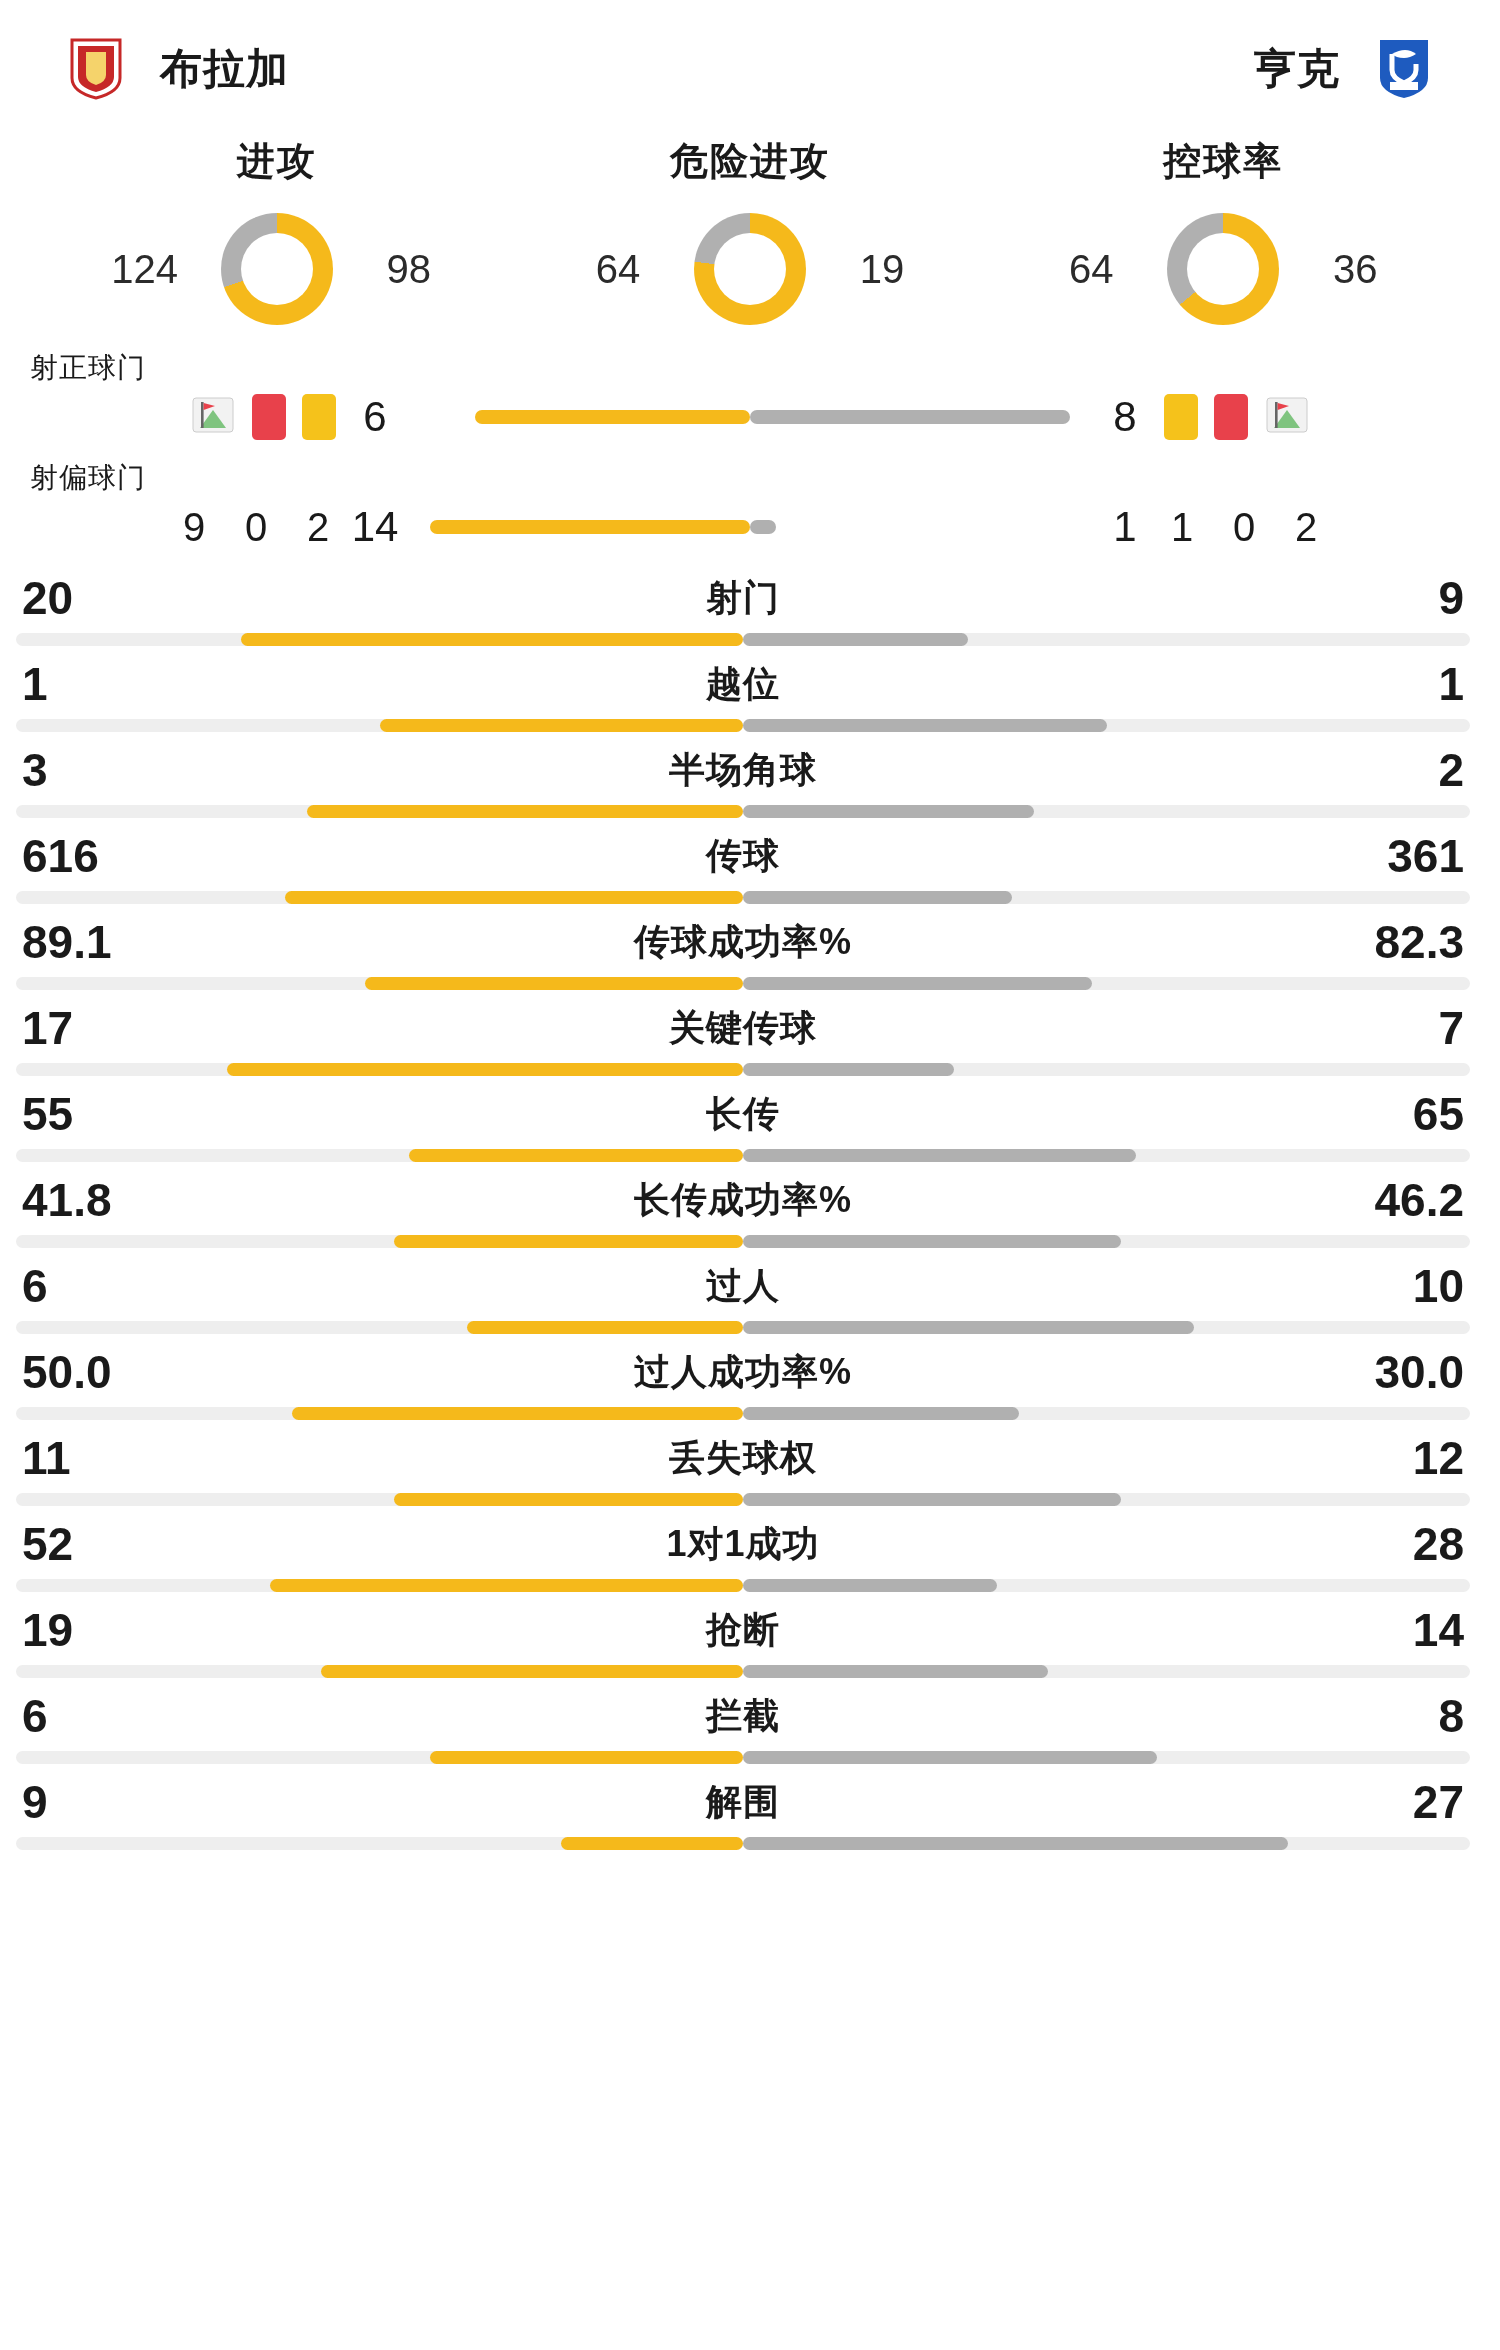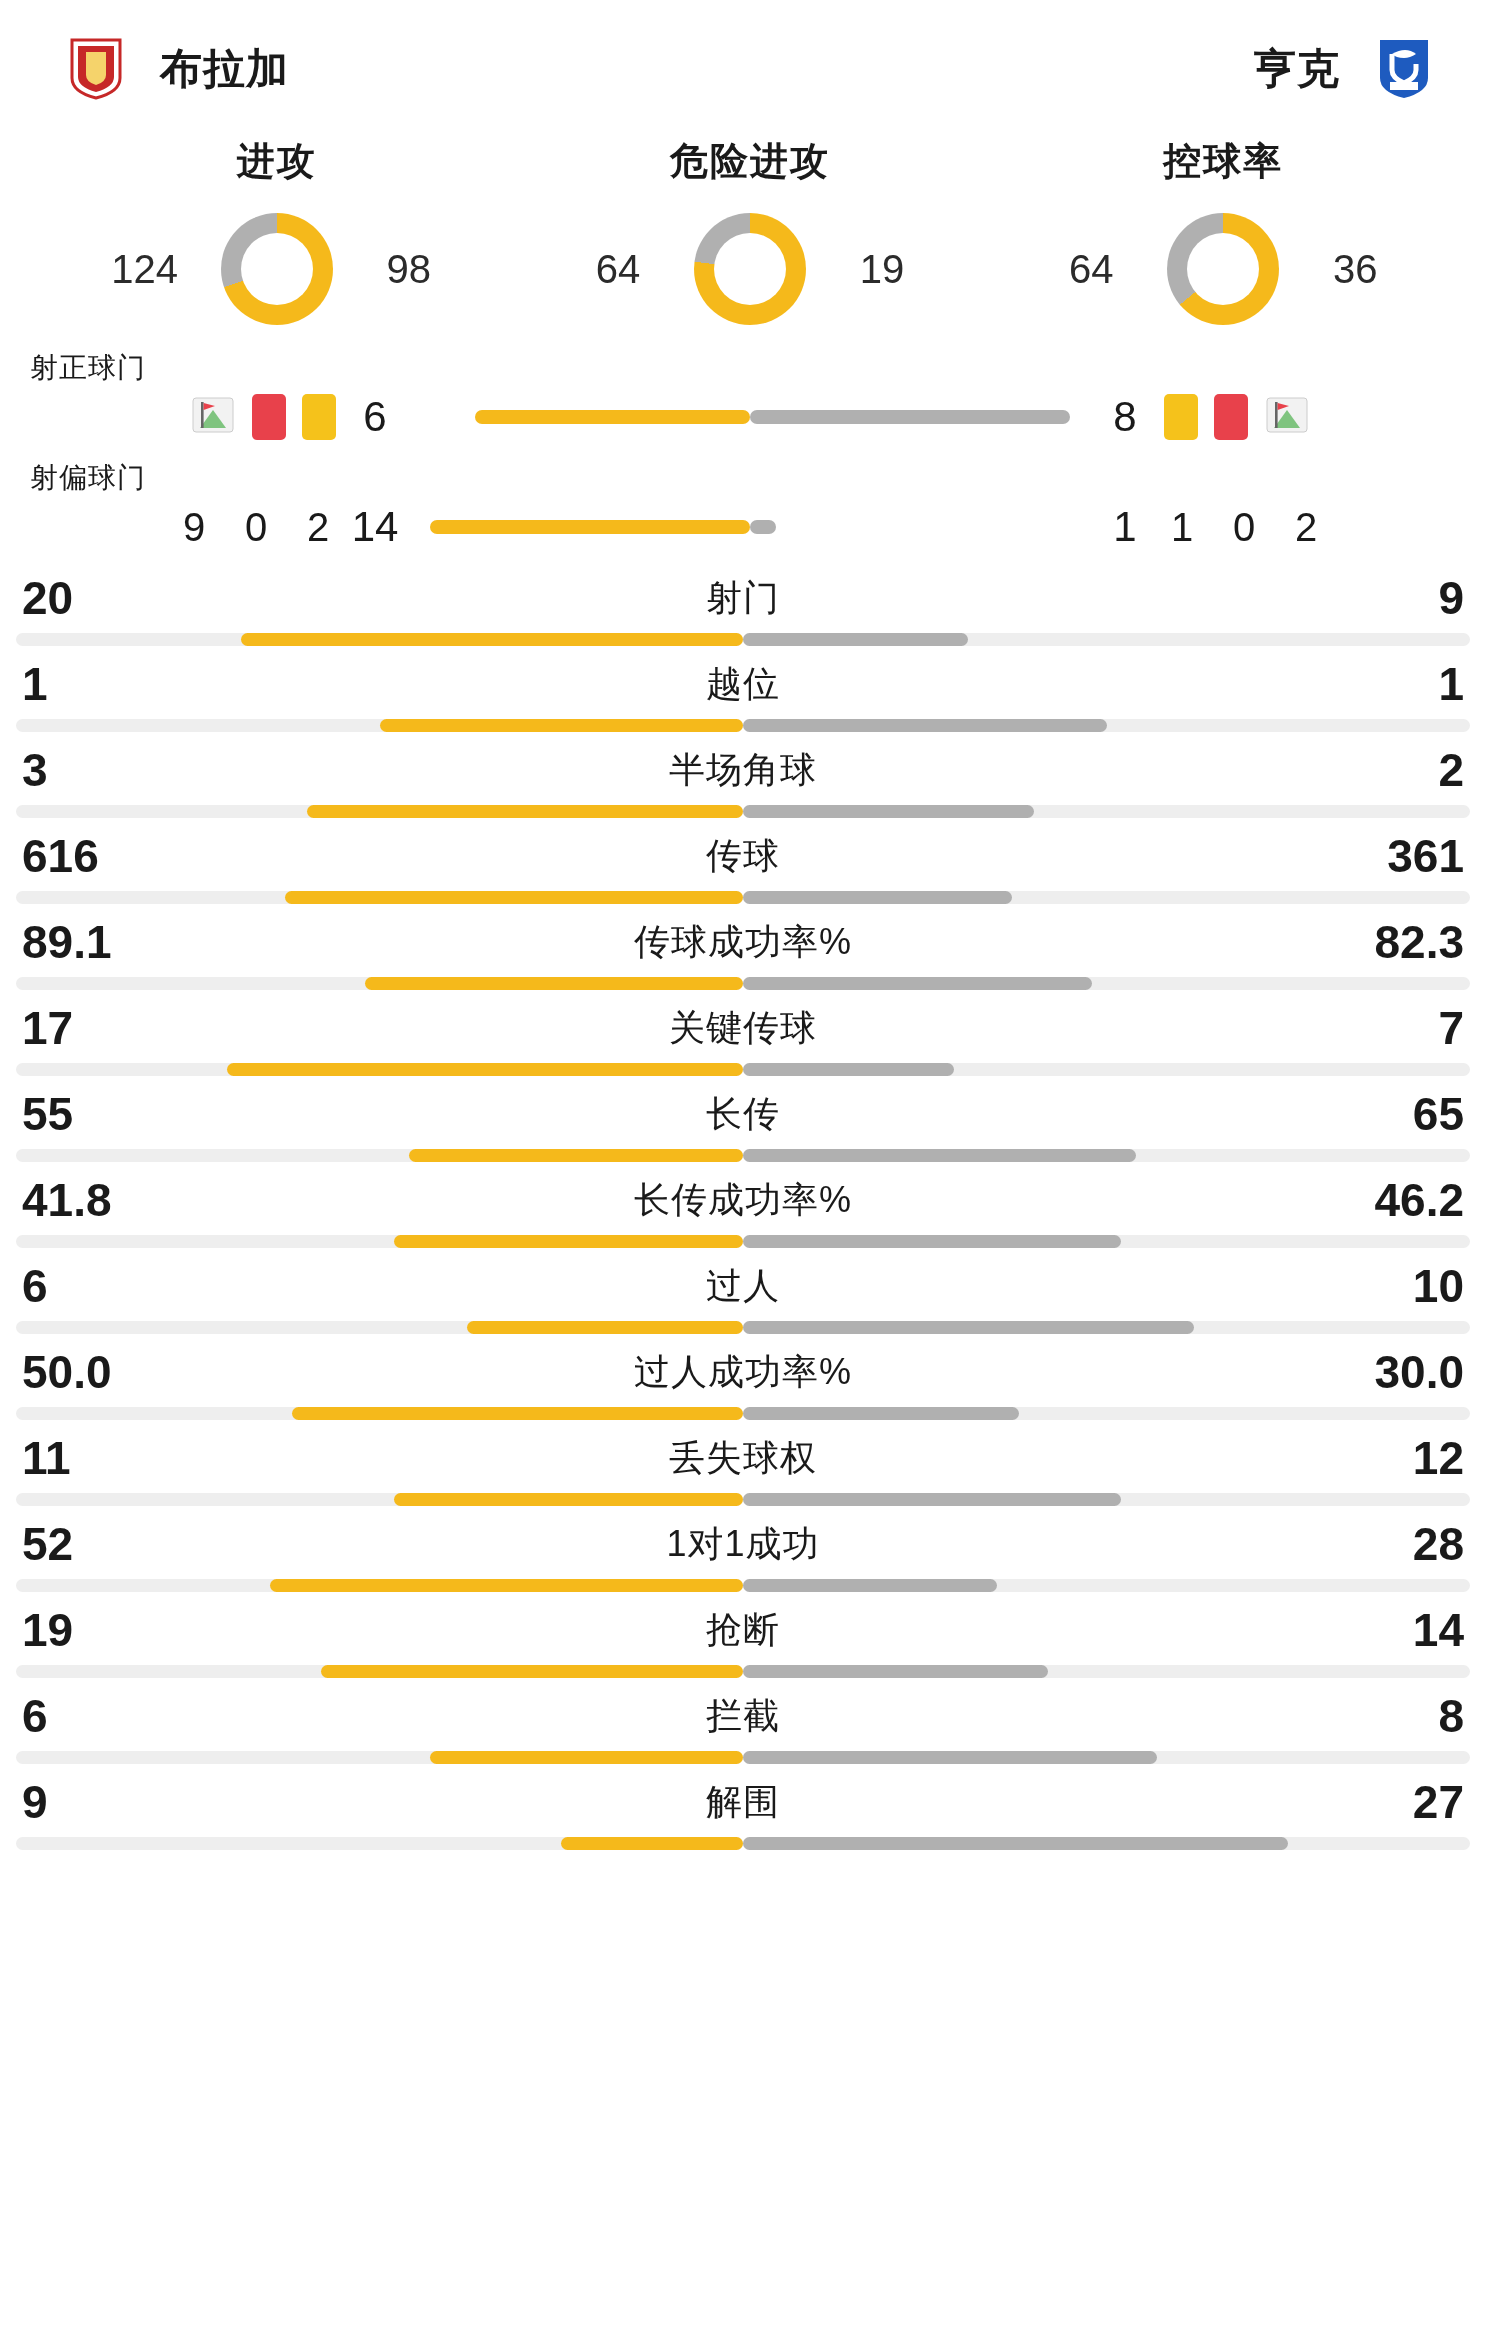--- a/index.html
+++ b/index.html
@@ -161,21 +161,21 @@
     padding: 0 6px;
   }
   .stat-value {
     font-size: 46px;
     font-weight: bold;
     min-width: 200px;
   }
   .stat-value.right { text-align: right; }
   .stat-name {
     font-size: 36px;
-    font-weight: normal;
+    font-weight: bold;
     flex: 1;
     text-align: center;
     letter-spacing: 1px;
   }
   .stat-bars {
     display: flex;
     align-items: center;
     width: 100%;
     height: 24px;
     margin-top: 2px;

